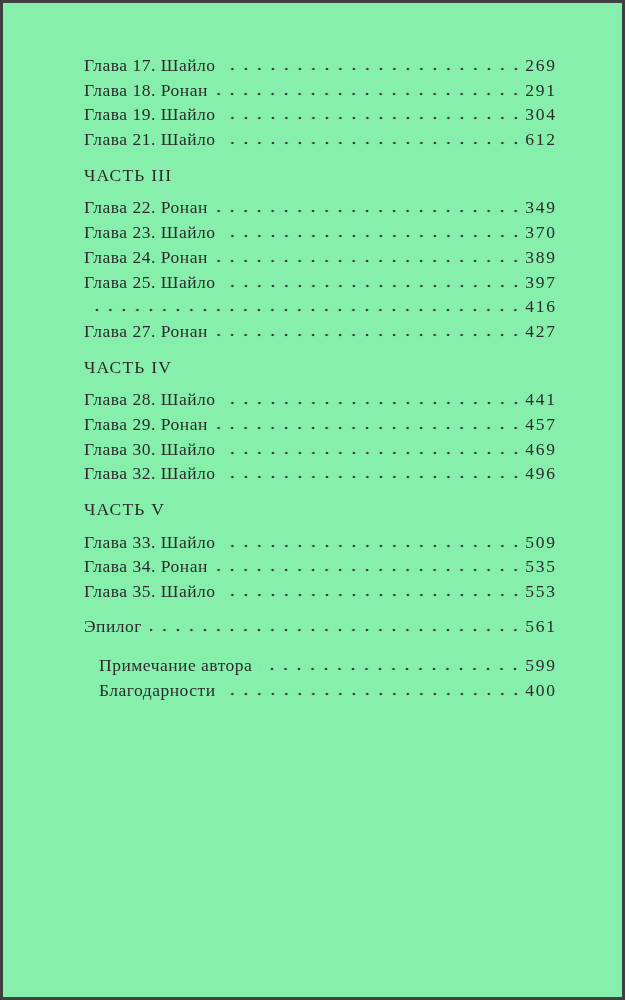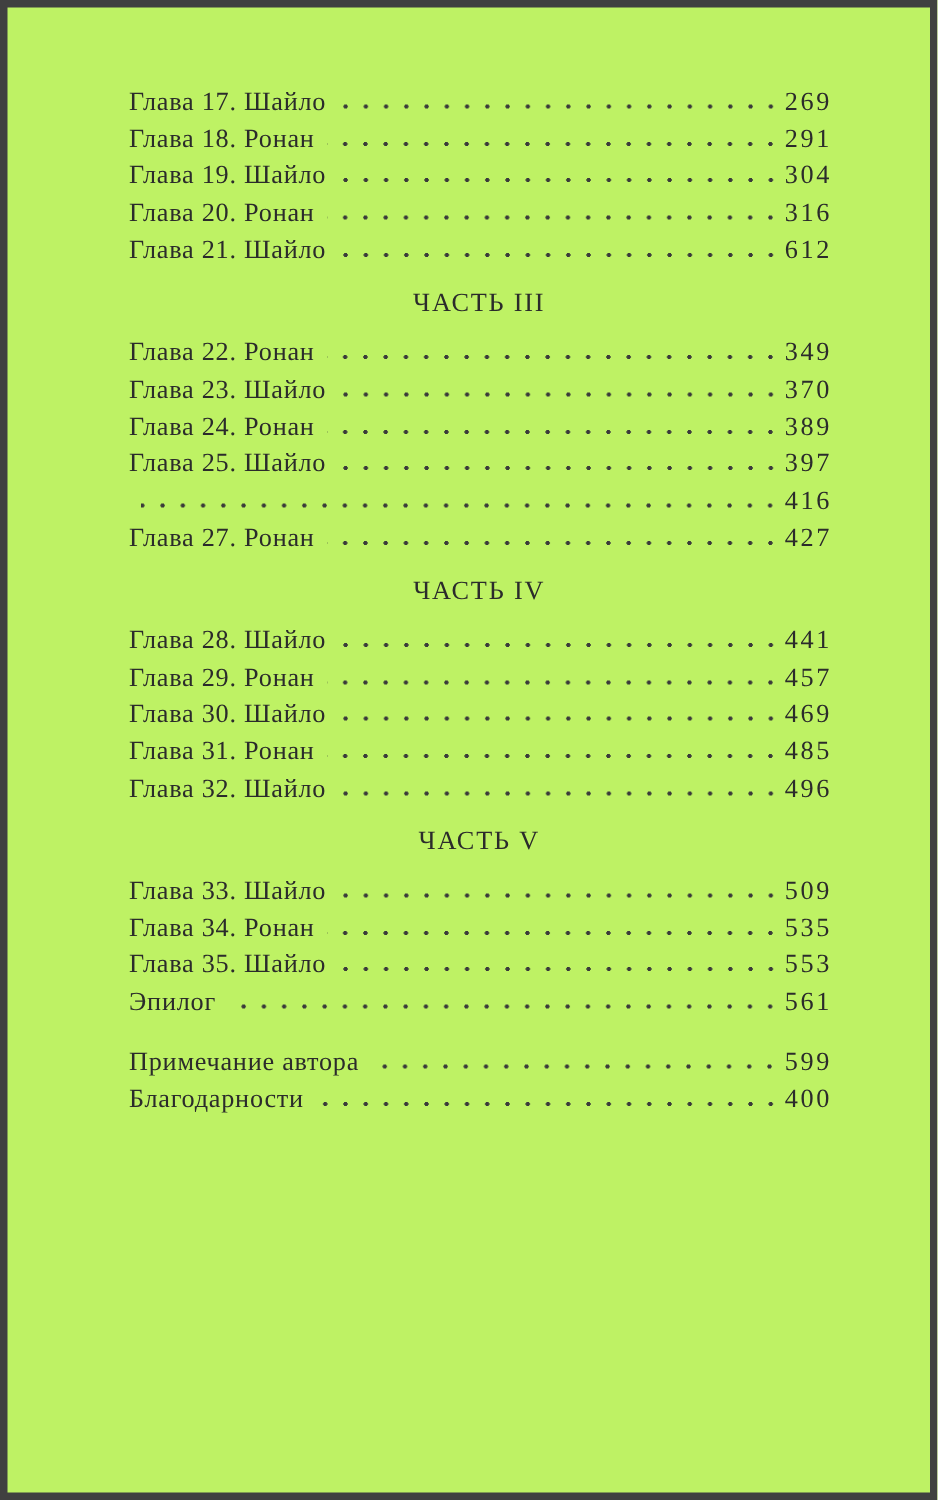--- a/index.html
+++ b/index.html
@@ -4,35 +4,35 @@
 <style>
   html, body {
     margin: 0;
     padding: 0;
     background: #ffffff;
   }
   .page {
     position: relative;
     width: 625px;
     height: 1000px;
-    background: #bef264;
+    background: #86efac;
     box-sizing: border-box;
-    border: 5px solid #404040;
+    border: 3px solid #404040;
     overflow: hidden;
     font-family: "Liberation Serif", "DejaVu Serif", serif;
     color: #2b2b2b;
   }
   .toc {
     box-sizing: border-box;
     padding: 50px 67px 0 81px;
     width: 100%;
   }
   .toc-block { margin: 0; }
-  .toc-block.gap-small  { }
-  .toc-block.gap-medium { margin-top: 15px; }
+  .toc-block.gap-small  { margin-top: 10px; }
+  .toc-block.gap-medium { margin-top: 15px; margin-left: 15px; }
   .toc-row {
     display: flex;
     align-items: baseline;
     height: 24.7px;
     line-height: 24.7px;
     font-size: 17.5px;
     white-space: nowrap;
   }
   .toc-label {
     flex: 0 0 auto;
@@ -51,21 +51,21 @@
   }
   .toc-page {
     flex: 0 0 auto;
     letter-spacing: 1.8px;
     margin-right: -1.8px;
   }
   .part-header {
     height: 24.7px;
     line-height: 24.7px;
     margin: 11px 0 8px 0;
-    text-align: center;
+    text-align: left;
     font-size: 17.5px;
     letter-spacing: 1.2px;
   }
 </style>
 </head>
 <body>
 
 <div class="page">
   <div class="toc" id="toc-root">
       <div class="toc-block">
@@ -76,25 +76,20 @@
   </div>
         <div class="toc-row">
     <span class="toc-label">Глава 18. Ронан</span>
     <span class="dot-leader"></span>
     <span class="toc-page">291</span>
   </div>
         <div class="toc-row">
     <span class="toc-label">Глава 19. Шайло</span>
     <span class="dot-leader"></span>
     <span class="toc-page">304</span>
-  </div>
-        <div class="toc-row">
-    <span class="toc-label">Глава 20. Ронан</span>
-    <span class="dot-leader"></span>
-    <span class="toc-page">316</span>
   </div>
         <div class="toc-row">
     <span class="toc-label">Глава 21. Шайло</span>
     <span class="dot-leader"></span>
     <span class="toc-page">612</span>
   </div>
       </div>
       <div class="part-header">ЧАСТЬ III</div>
       <div class="toc-block">
         <div class="toc-row">
@@ -138,25 +133,20 @@
     <span class="toc-label">Глава 29. Ронан</span>
     <span class="dot-leader"></span>
     <span class="toc-page">457</span>
   </div>
         <div class="toc-row">
     <span class="toc-label">Глава 30. Шайло</span>
     <span class="dot-leader"></span>
     <span class="toc-page">469</span>
   </div>
         <div class="toc-row">
-    <span class="toc-label">Глава 31. Ронан</span>
-    <span class="dot-leader"></span>
-    <span class="toc-page">485</span>
-  </div>
-        <div class="toc-row">
     <span class="toc-label">Глава 32. Шайло</span>
     <span class="dot-leader"></span>
     <span class="toc-page">496</span>
   </div>
       </div>
       <div class="part-header">ЧАСТЬ V</div>
       <div class="toc-block">
         <div class="toc-row">
     <span class="toc-label">Глава 33. Шайло</span>
     <span class="dot-leader"></span>

